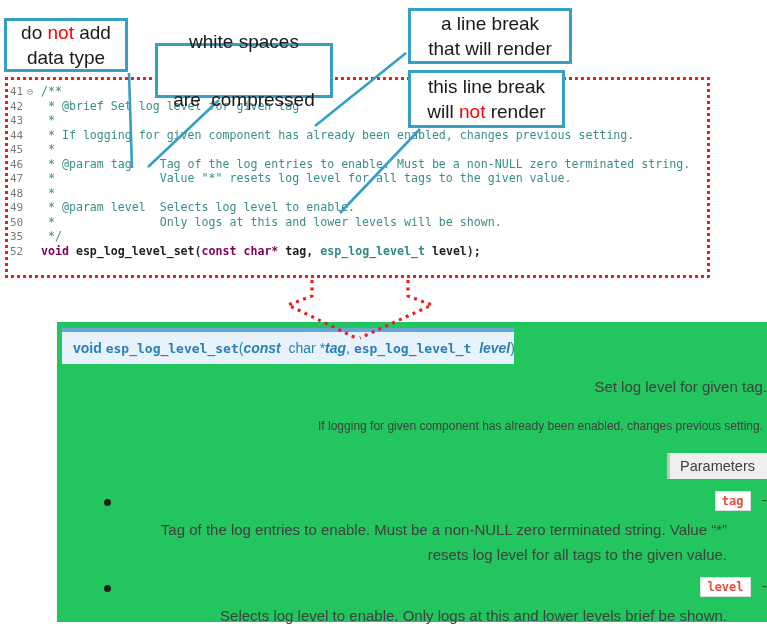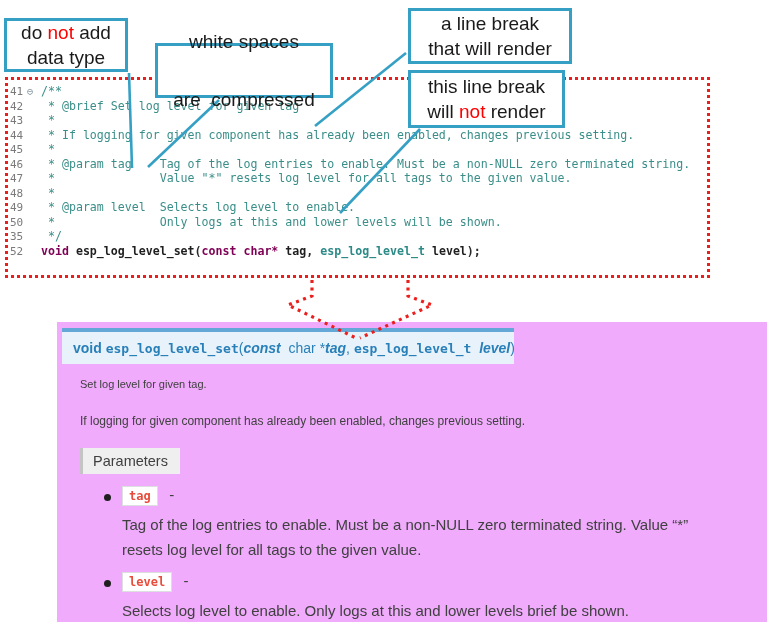--- a/index.html
+++ b/index.html
@@ -35,29 +35,29 @@
   .callout span{white-space:pre;}
   .b1{left:4px;top:18px;width:124px;height:54px;}
   .b2{left:155px;top:43px;width:178px;height:55px;gap:33px;}
   .b3{left:408px;top:8px;width:164px;height:56px;}
   .b4{left:408px;top:70px;width:157px;height:58px;}
   .not{color:#ff0000;}
   .callout-line{display:block;}
 
   
   .doc-panel{position:absolute;left:57px;top:322px;width:710px;height:300px;
-             background:#f0abfc;z-index:0;}
+             background:#22c55e;z-index:0;text-align:right;}
   .sig{margin:6px 0 0 5px;width:452px;box-sizing:border-box;border-top:4px solid #64a8d8;
        background:#e8f2fa;padding:8px 10px 8px 11px;color:#2980b9;font-size:14px;white-space:pre;}
   .s-kw{font-weight:bold;}
   .s-fn{font-family:"DejaVu Sans Mono",monospace;font-weight:bold;font-size:13px;}
   .s-it{font-weight:bold;font-style:italic;}
   .s-ty{font-family:"DejaVu Sans Mono",monospace;font-weight:bold;font-size:13px;}
   .s-pl{}
-  .brief{margin:14px 0 0 23px;font-size:11px;color:#404040;}
+  .brief{margin:14px 0 0 23px;font-size:15px;color:#404040;}
   .para{margin:24px 4px 0 23px;font-size:12px;color:#404040;}
   .params-label{display:inline-block;margin:20px 0 0 23px;background:#efefef;
                 border-left:3px solid #c4c4c4;font-weight:normal;font-size:14.5px;
                 color:#404040;padding:5px 12px 5px 10px;}
   ul.params{list-style:none;margin:12px 0 0 0;padding:0;}
   ul.params li{position:relative;padding-left:65px;margin-bottom:10px;}
   .bullet{position:absolute;left:47px;top:8px;width:7px;height:7px;border-radius:50%;background:#1f1f1f;}
   .lit{font-family:"DejaVu Sans Mono",monospace;font-size:12px;font-weight:bold;color:#e74c3c;
        background:#ffffff;border:1px solid #dcdedf;padding:2px 6px;}
   .dash{margin-left:7px;color:#404040;font-size:15px;}

